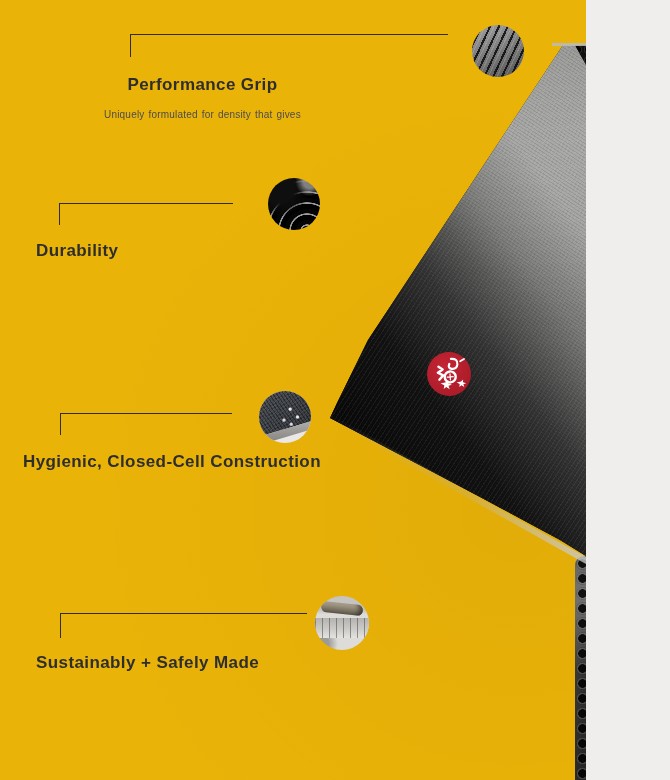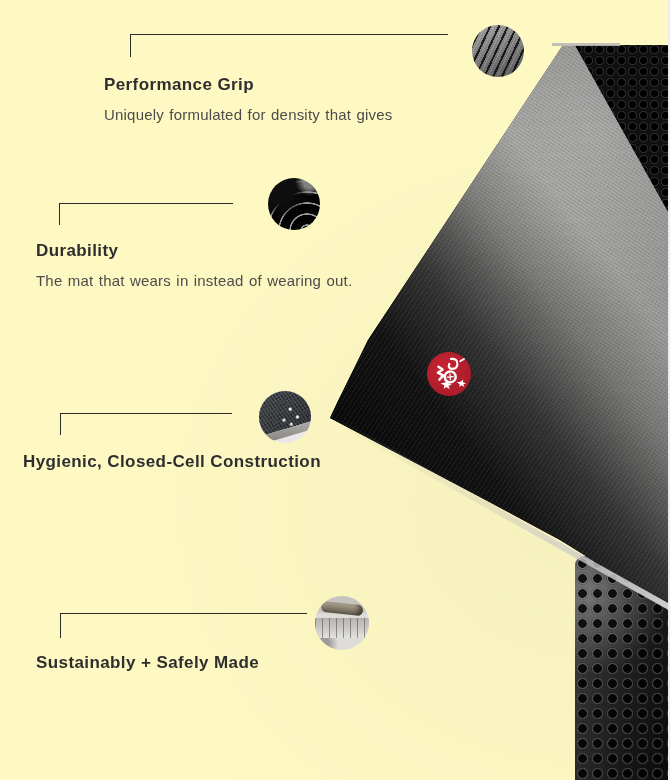--- a/index.html
+++ b/index.html
@@ -1,17 +1,17 @@
 <!DOCTYPE html>
 <html><head>
 <meta charset="utf-8">
 <style>
   html,body{margin:0;padding:0;background:#efeeec;}
-  .page{position:relative;width:668px;height:780px;background:#fef9c3;overflow:hidden;
-        font-family:"Liberation Sans",sans-serif;}
+  .page{position:relative;width:586px;height:780px;background:#eab308;overflow:hidden;
+        font-family:"Liberation Sans",sans-serif;text-align:center;}
   .page::after{content:"";position:absolute;inset:0;pointer-events:none;
         background:radial-gradient(ellipse at 88% 65%, rgba(0,0,0,0.035), transparent 60%);}
 
   
   .photo{position:absolute;left:330px;top:0;width:340px;height:780px;}
   .roll{position:absolute;left:245px;top:556px;width:95px;height:224px;z-index:2;
         border-top-left-radius:9px;
         background-color:#181818;
         background-image:
           radial-gradient(circle at 7.5px 7.5px, rgba(0,0,0,0.85) 4px, rgba(125,125,125,0.35) 4.6px, rgba(125,125,125,0.35) 5.4px, rgba(30,30,30,0.2) 6px, transparent 7px),
@@ -45,21 +45,21 @@
 
   
   .hline,.vline{position:absolute;background:#2d2d2d;z-index:6;}
   .hline{height:1px;}
   .vline{width:1px;}
   .thumb{position:absolute;border-radius:50%;overflow:hidden;z-index:6;}
   .thumb::before,.thumb::after{content:"";position:absolute;}
   .ftext{position:absolute;z-index:6;}
   .ftext h3{margin:0 0 10px;font-size:17px;line-height:20px;font-weight:700;
         letter-spacing:0.4px;color:#2e2e2e;white-space:nowrap;}
-  .ftext .ln{display:block;font-size:15px;line-height:20px;font-weight:400;
+  .ftext .ln{display:block;font-size:10px;line-height:20px;font-weight:400;
         letter-spacing:0.2px;word-spacing:1px;color:#4c4c4c;white-space:nowrap;}
 
   
   #f1-h{left:130px;top:34px;width:318px;}  #f1-v{left:130px;top:34px;height:23px;}
   #f1-thumb{left:472px;top:25px;width:52px;height:52px;
         background:
           repeating-linear-gradient(115deg, rgba(8,8,8,0.85) 0 2px, rgba(8,8,8,0) 2px 8px),
           repeating-linear-gradient(115deg, rgba(255,255,255,0.16) 0 1px, transparent 1px 4px),
           linear-gradient(160deg,#a0a0a0 0%,#7e7e7e 45%,#565656 100%);}
   #f1-text{left:104px;top:75px;}
@@ -144,21 +144,20 @@
     </div>
   </section>
 
   <section>
     <div class="hline" id="f2-h"></div>
     <div class="vline" id="f2-v"></div>
     <div class="thumb" id="f2-thumb"></div>
     <div class="ftext" id="f2-text">
       <h3>Durability</h3>
       <p style="margin:0">
-        <span class="ln">The mat that wears in instead of wearing out.</span>
       </p>
     </div>
   </section>
 
   <section>
     <div class="hline" id="f3-h"></div>
     <div class="vline" id="f3-v"></div>
     <div class="thumb" id="f3-thumb"></div>
     <div class="ftext" id="f3-text" style="left:23px;top:452px;">
       <h3>Hygienic, Closed-Cell Construction</h3>

